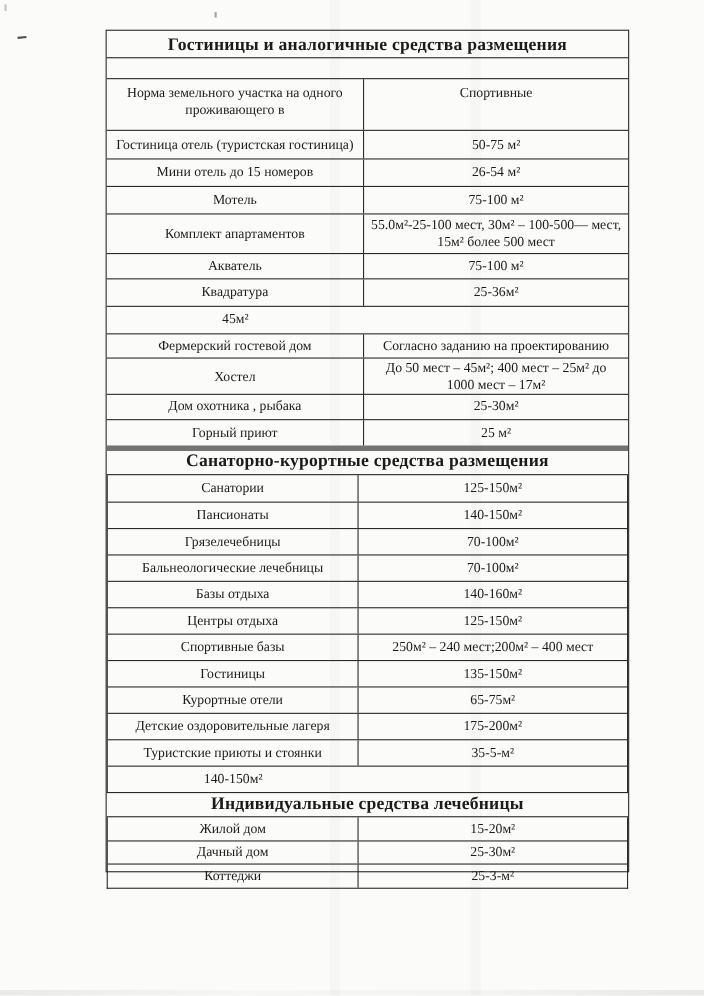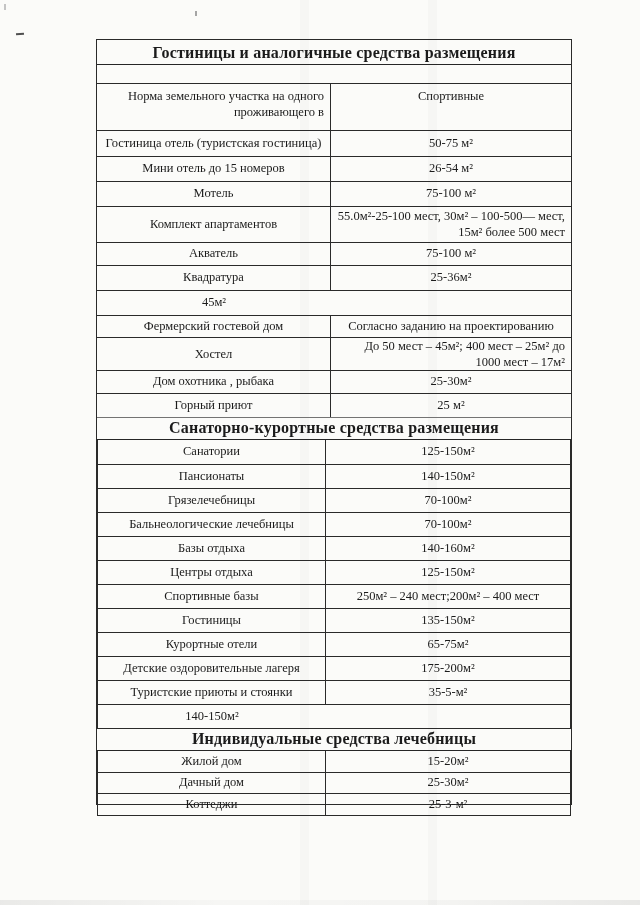--- a/index.html
+++ b/index.html
@@ -16,37 +16,37 @@
   .streak.s1 { left:300px; }
   .streak.s2 { left:428px; }
   .bottom-noise { position:absolute; left:0; right:0; bottom:0; height:5px;
     background:linear-gradient(to right, rgba(0,0,0,0.07), rgba(0,0,0,0.02) 35%, rgba(0,0,0,0.03) 70%, rgba(0,0,0,0.08)); }
 
   .mark-dash { position:absolute; left:16px; top:33px; width:8px; height:2px; background:#4f4f4f; transform:rotate(-5deg); }
   .mark-tick { position:absolute; left:195px; top:11px; width:2px; height:5px; background:#a5a5a5; }
   .mark-speck { position:absolute; left:4px; top:4px; width:2px; height:6px; background:#c4c4c4; }
 
   .frame {
-    position:absolute; left:96px; top:39px; width:476px; height:766px;
+    position:absolute; left:96px; top:27px; width:476px; height:766px;
     border:1.5px solid #2a2a2a; box-sizing:border-box;
   }
 
   
   .title-row { height:43px; box-sizing:border-box; padding-top:4px; }
   .title-text {
     display:block; text-align:center; font-weight:bold; font-size:16px;
     letter-spacing:0.2px; padding-bottom:2px; border-bottom:1.5px solid #262626;
   }
   .trow {
     display:grid; grid-template-columns:234px 1fr;
     border-top:1px solid #2a2a2a; box-sizing:border-box;
   }
   .cell {
     display:flex; align-items:center; justify-content:center;
-    text-align:right; font-size:12.5px; line-height:1.25;
+    text-align:center; font-size:12.5px; line-height:1.25;
     padding:1px 6px; box-sizing:border-box;
   }
   .cell.cname { border-right:1px solid #2a2a2a; }
   .hdr-row { height:47px; }
   .hdr-row .cell { align-items:flex-start; padding-top:5px; }
 
   .h26{height:26px}.h25{height:25px}.h36{height:36px}.h23{height:23px}
   .h22{height:22px}.h33{height:33px}.h24{height:24px}.h21{height:21px}
 
   
@@ -119,21 +119,21 @@
   </div>
   <div class="trow h23">
     <div class="cell cname">Дом охотника , рыбака</div>
     <div class="cell">25-30м²</div>
   </div>
   <div class="trow h24">
     <div class="cell cname">Горный приют</div>
     <div class="cell">25 м²</div>
   </div>
 
-  <div class="sec-h" style="border-top:1px solid #737373;">Санаторно-курортные средства размещения</div>
+  <div class="sec-h" style="border-top:5px solid #737373;">Санаторно-курортные средства размещения</div>
   <div class="inner">
     <div class="trow h24">
       <div class="cell cname">Санатории</div>
       <div class="cell">125-150м²</div>
     </div>
     <div class="trow h24">
       <div class="cell cname">Пансионаты</div>
       <div class="cell">140-150м²</div>
     </div>
     <div class="trow h24">

